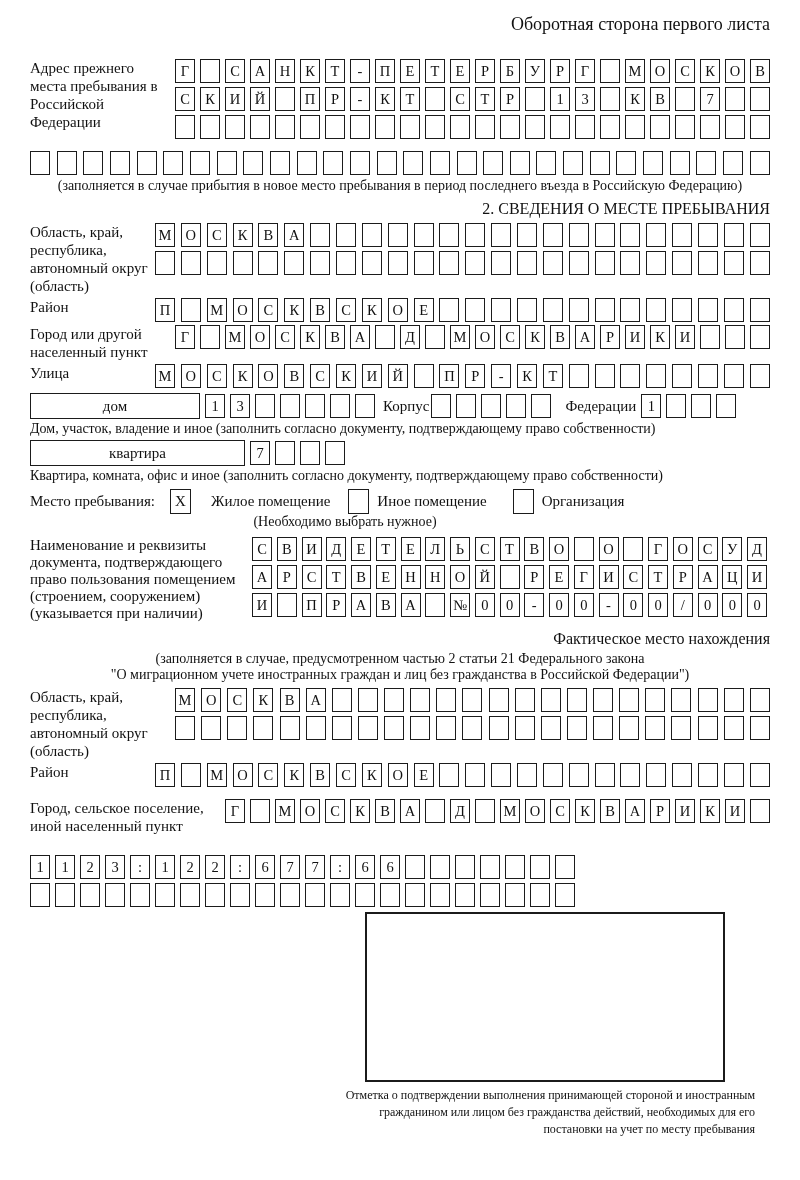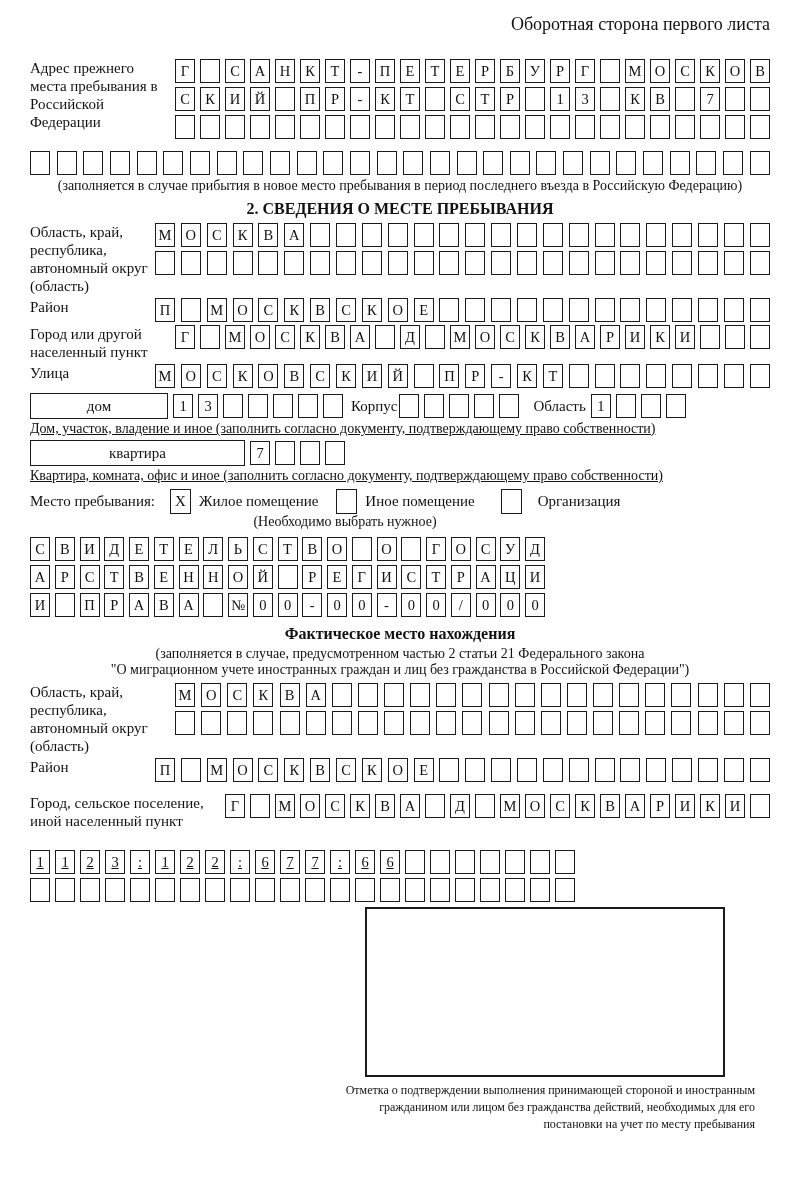--- a/index.html
+++ b/index.html
@@ -10,26 +10,26 @@
   .lbl{font-size:15px;line-height:18px;flex-shrink:0;box-sizing:border-box;padding-right:6px;}
   .lbl-doc{line-height:17px;}
   .grids{display:flex;flex-direction:column;gap:4px;}
   .grid{display:flex;justify-content:space-between;}
   .grid-gap{display:flex;gap:5px;justify-content:flex-start;}
   .cell{width:20px;height:24px;border:1.8px solid #1b1b1b;box-sizing:border-box;display:flex;align-items:center;justify-content:center;font-size:14.5px;flex-shrink:0;}
   .box-label{border:1.8px solid #1b1b1b;height:26px;box-sizing:border-box;display:flex;align-items:center;justify-content:center;font-size:15px;flex-shrink:0;}
   .chk{width:21px;height:25px;border:1.8px solid #1b1b1b;box-sizing:border-box;display:flex;align-items:center;justify-content:center;font-size:15px;flex-shrink:0;}
   .caption{font-size:14px;line-height:16px;}
   .center{text-align:center;}
-  .sec-title{font-weight:bold;font-size:16px;line-height:19px;text-align:center;}
+  .sec-title{font-weight:normal;font-size:16px;line-height:19px;text-align:right;}
   .subtitle{font-size:14px;line-height:16px;text-align:center;}
   .opt-label{font-size:15px;line-height:25px;}
   .stamp-box{width:360px;height:170px;border:2px solid #1b1b1b;box-sizing:border-box;margin-left:335px;margin-top:5px;}
   .stamp-caption{width:420px;margin-left:305px;margin-top:5px;font-size:12px;line-height:17px;text-align:right;}
-  .mt2{margin-top:2px;text-decoration:underline;}.mt3{margin-top:3px;}.mt4{margin-top:12px;}.mt5{margin-top:5px;}.mt7{margin-top:7px;}.mt24{margin-top:24px;}
+  .mt2{margin-top:2px;}.mt3{margin-top:3px;}.mt4{margin-top:12px;}.mt5{margin-top:5px;}.mt7{margin-top:7px;}.mt24{margin-top:24px;}
 </style>
 </head>
 <body>
 
 <div class="page">
 
   <div class="hdr-right">Оборотная сторона первого листа</div>
 
   <div class="frow mt24">
     <div class="lbl" style="width:145px">Адрес прежнего места пребывания в Российской Федерации</div>
@@ -290,39 +290,39 @@
         <span class="cell"></span>
         <span class="cell"></span>
         <span class="cell"></span>
         <span class="cell"></span>
         <span class="cell"></span>
         <span class="cell"></span>
       </div>
   </div>
 
   <div class="frow mt5" style="align-items:center">
-    <div class="box-label" style="width:138px">дом</div>
+    <div class="box-label" style="width:170px">дом</div>
     <div class="grid-gap" style="margin-left:5px">
         <span class="cell">1</span>
         <span class="cell">3</span>
         <span class="cell"></span>
         <span class="cell"></span>
         <span class="cell"></span>
         <span class="cell"></span>
         <span class="cell"></span>
       </div>
     <div class="opt-label" style="margin-left:8px">Корпус</div>
     <div class="grid-gap" style="margin-left:2px">
         <span class="cell"></span>
         <span class="cell"></span>
         <span class="cell"></span>
         <span class="cell"></span>
         <span class="cell"></span>
       </div>
-    <div class="opt-label" style="margin-left:14px">Область</div>
+    <div class="opt-label" style="margin-left:14px">Федерации</div>
     <div class="grid-gap" style="margin-left:5px">
         <span class="cell">1</span>
         <span class="cell"></span>
         <span class="cell"></span>
         <span class="cell"></span>
       </div>
   </div>
   <div class="caption mt2">Дом, участок, владение и иное (заполнить согласно документу, подтверждающему право собственности)</div>
 
   <div class="frow mt3" style="align-items:center">
@@ -332,29 +332,30 @@
         <span class="cell"></span>
         <span class="cell"></span>
         <span class="cell"></span>
       </div>
   </div>
   <div class="caption mt2">Квартира, комната, офис и иное (заполнить согласно документу, подтверждающему право собственности)</div>
 
   <div class="frow mt5" style="align-items:center">
     <div class="opt-label" style="width:140px">Место пребывания:</div>
     <div class="chk">X</div>
-    <div class="opt-label" style="margin-left:8px;margin-right:18px">Жилое помещение</div>
+    <div class="opt-label" style="margin-left:20px;margin-right:18px">Жилое помещение</div>
     <div class="chk"></div>
     <div class="opt-label" style="margin-left:8px;margin-right:26px">Иное помещение</div>
     <div class="chk"></div>
-    <div class="opt-label" style="margin-left:16px">Организация</div>
+    <div class="opt-label" style="margin-left:8px">Организация</div>
   </div>
   <div class="caption center" style="width:280px;margin-left:175px">(Необходимо выбрать нужное)</div>
 
   <div class="frow mt7">
+    <div class="lbl lbl-doc" style="width:222px">Наименование и реквизиты документа, подтверждающего право пользования помещением (строением, сооружением) (указывается при наличии)</div>
     <div class="grids">
       <div class="grid" style="width:515px">
           <span class="cell">С</span>
           <span class="cell">В</span>
           <span class="cell">И</span>
           <span class="cell">Д</span>
           <span class="cell">Е</span>
           <span class="cell">Т</span>
           <span class="cell">Е</span>
           <span class="cell">Л</span>

